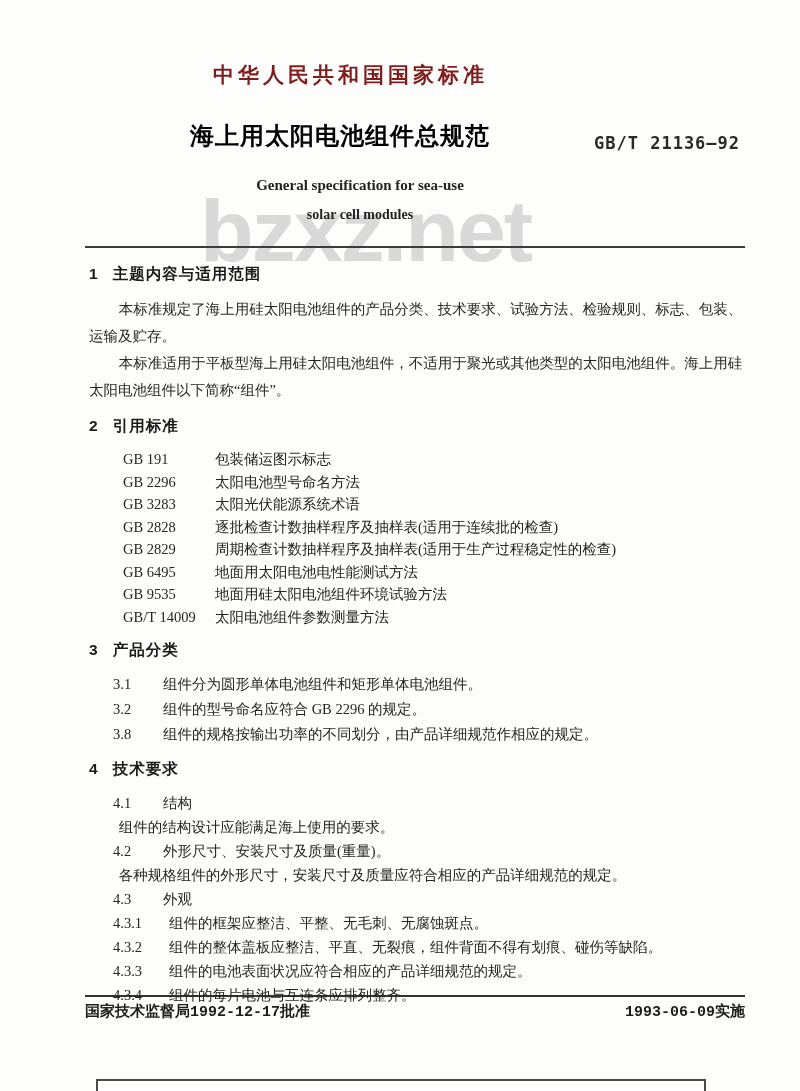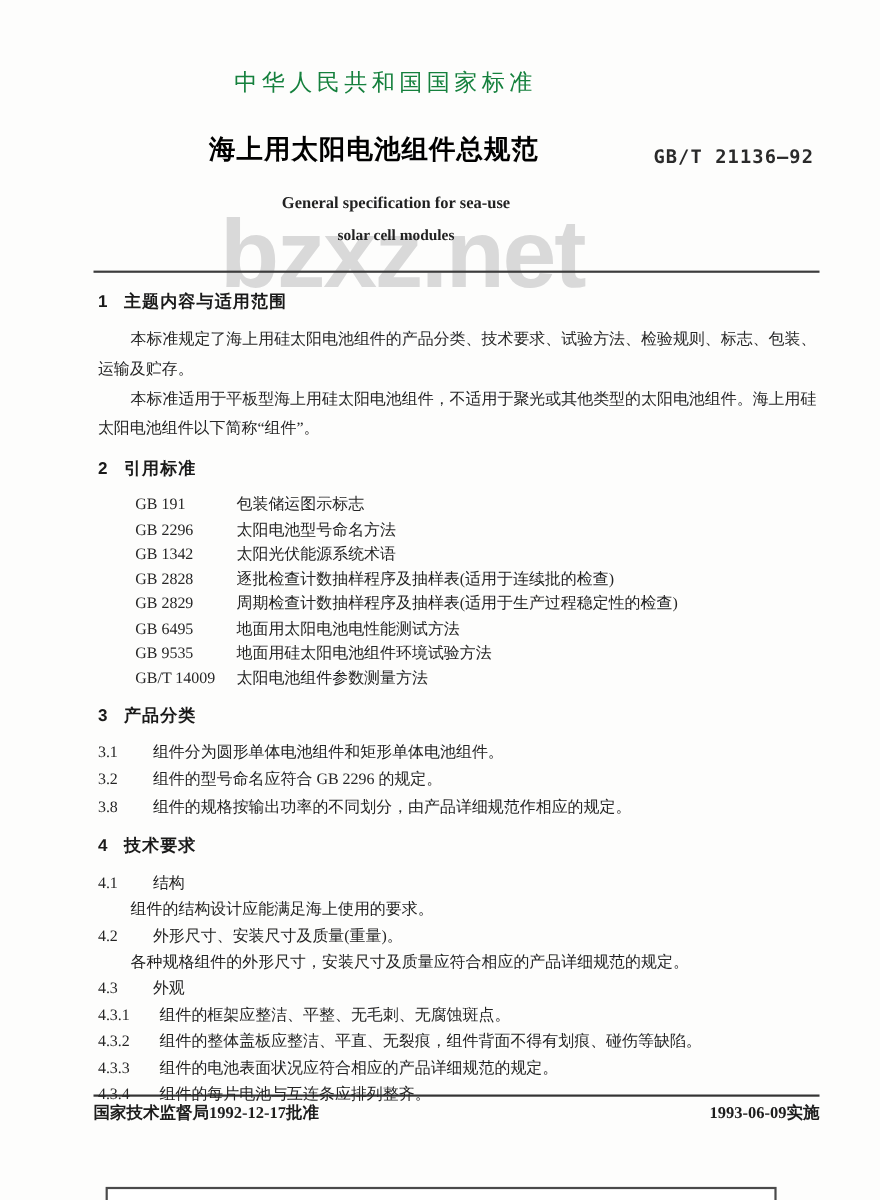--- a/index.html
+++ b/index.html
@@ -9,21 +9,21 @@
     margin:0 auto;
     background:#fdfdfc;
     overflow:hidden;
     font-family:"Liberation Serif","DejaVu Serif",serif;
     color:#242424;
   }
   
   .org-line{
     position:absolute;left:213px;top:61px;
     font-family:"Liberation Sans","DejaVu Sans",sans-serif;
-    font-weight:normal;font-size:21px;letter-spacing:4px;color:#15803d;
+    font-weight:bold;font-size:21px;letter-spacing:4px;color:#7f1d1d;
   }
   .title-cn{
     position:absolute;left:190px;top:120px;
     font-family:Liberation Sans, sans-serif;
     font-weight:bold;font-size:24px;letter-spacing:1px;color:#000000;
   }
   .std-no{
     position:absolute;left:594px;top:133px;
     font-family:"DejaVu Sans Mono","Liberation Mono",monospace;
     font-weight:bold;font-size:17px;letter-spacing:1px;color:#2a2a2a;
@@ -55,32 +55,32 @@
     margin:12px 0 11px;letter-spacing:1px;
   }
   .sec-heading.first{margin-top:6px;}
   .sec-heading .sec-no{display:inline-block;margin-right:14px;}
   .body-para{margin:0;line-height:27px;text-indent:2.05em;color:#262626;}
   .refs{margin:0 0 0 34px;line-height:22.5px;}
   .ref-row{white-space:nowrap;}
   .ref-code{display:inline-block;min-width:92px;}
   .clauses{line-height:25px;}
   .clauses.s4{line-height:24px;}
-  .clause{white-space:nowrap;}
+  .clause{white-space:nowrap;margin-left:24px;}
   .clause-no{display:inline-block;min-width:36px;margin-right:14px;}
   .clause-no.deep{min-width:42px;}
   .sub-para{margin:0;text-indent:2.05em;line-height:24px;}
   
   .footer-rule{
     position:absolute;left:85px;top:995px;width:660px;height:2px;background:#333;
   }
   .footer{
     position:absolute;left:85px;top:1002px;width:660px;
     display:flex;justify-content:space-between;
-    font-family:Liberation Serif, serif;
+    font-family:Liberation Mono, monospace;
     font-weight:bold;font-size:15px;color:#1d1d1d;
   }
   .bottom-box{
     position:absolute;left:96px;top:1079px;width:606px;height:24px;
     border:2px solid #4a4a4a;background:#fff;
   }
 </style>
 </head>
 <body>
 
@@ -108,21 +108,21 @@
     </div>
     <p class="body-para">本标准规定了海上用硅太阳电池组件的产品分类、技术要求、试验方法、检验规则、标志、包装、运输及贮存。</p>
     <p class="body-para">本标准适用于平板型海上用硅太阳电池组件，不适用于聚光或其他类型的太阳电池组件。海上用硅太阳电池组件以下简称“组件”。</p>
 
     <div class="sec-heading">
       <span class="sec-no">2</span><span>引用标准</span>
     </div>
     <div class="refs">
       <div class="ref-row"><span class="ref-code">GB 191</span><span>包装储运图示标志</span></div>
       <div class="ref-row"><span class="ref-code">GB 2296</span><span>太阳电池型号命名方法</span></div>
-      <div class="ref-row"><span class="ref-code">GB 1342</span><span>太阳光伏能源系统术语</span></div>
+      <div class="ref-row"><span class="ref-code">GB 3283</span><span>太阳光伏能源系统术语</span></div>
       <div class="ref-row"><span class="ref-code">GB 2828</span><span>逐批检查计数抽样程序及抽样表(适用于连续批的检查)</span></div>
       <div class="ref-row"><span class="ref-code">GB 2829</span><span>周期检查计数抽样程序及抽样表(适用于生产过程稳定性的检查)</span></div>
       <div class="ref-row"><span class="ref-code">GB 6495</span><span>地面用太阳电池电性能测试方法</span></div>
       <div class="ref-row"><span class="ref-code">GB 9535</span><span>地面用硅太阳电池组件环境试验方法</span></div>
       <div class="ref-row"><span class="ref-code">GB/T 14009</span><span>太阳电池组件参数测量方法</span></div>
     </div>
 
     <div class="sec-heading">
       <span class="sec-no">3</span><span>产品分类</span>
     </div>

